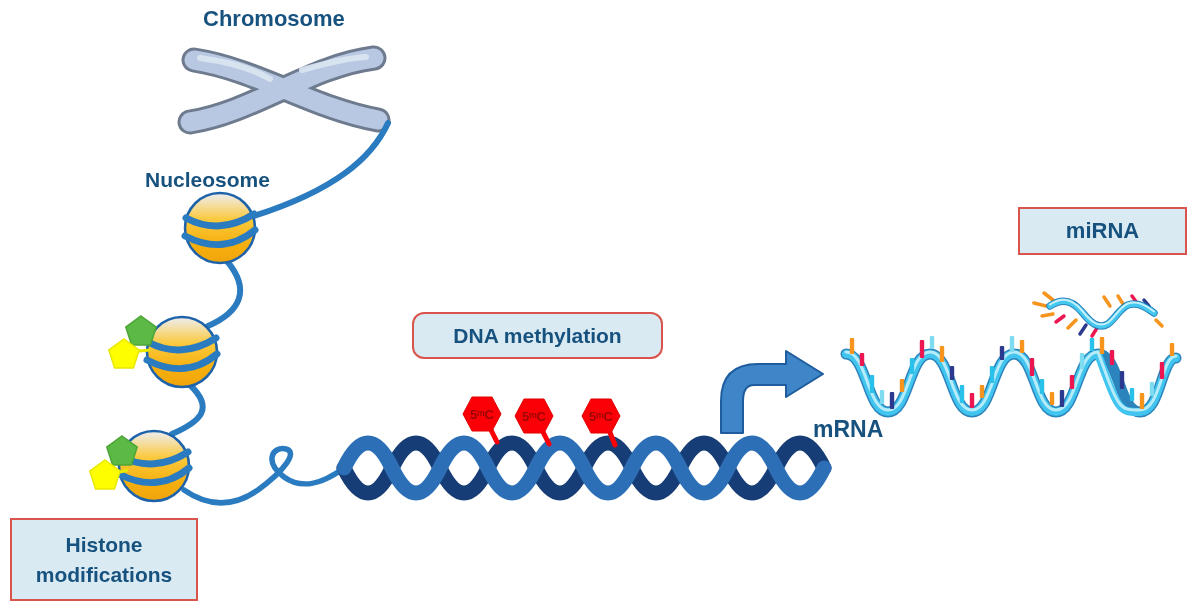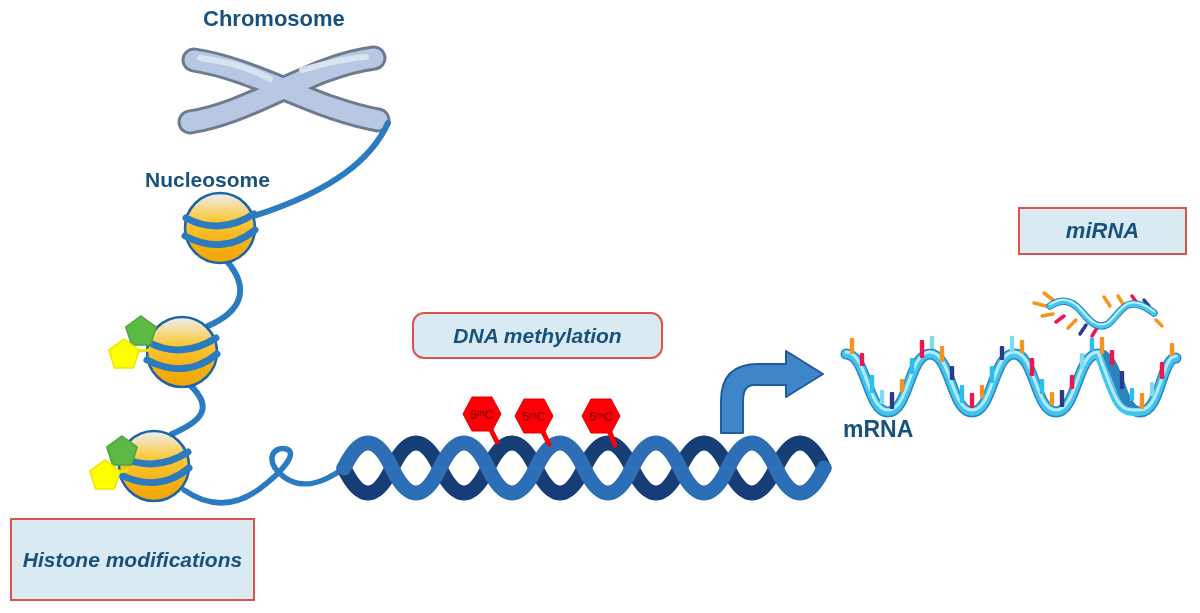--- a/index.html
+++ b/index.html
@@ -10,26 +10,26 @@
   .stage svg { position:absolute; left:0; top:0; }
   .plain-label {
     position:absolute; color:#17527F; font-weight:bold; font-size:22px;
     font-family:"Liberation Sans", sans-serif; white-space:nowrap;
   }
   .tagbox {
     position:absolute; background:#D9EAF3; border:2.5px solid #D9544D;
     color:#17527F; font-weight:bold; font-size:21px; line-height:1.4;
     font-family:"Liberation Sans", sans-serif;
     display:flex; align-items:center; justify-content:center;
-    text-align:center; box-sizing:border-box; padding:0 8px;font-style:italic;
+    text-align:center; box-sizing:border-box; padding:0 8px;
   }
   #lbl-chromosome { left:203px; top:6px; width:160px; text-align:left; }
   #lbl-nucleosome { left:145px; top:168px; font-size:21px; }
-  #lbl-mrna       { left:843px; top:416px; font-size:23px; }
-  #box-histone    { left:10px;   top:518px; width:245px; height:83px; }
+  #lbl-mrna       { left:813px; top:416px; font-size:23px; }
+  #box-histone    { left:10px;   top:518px; width:188px; height:83px; }
   #box-dnameth    { left:412px;  top:312px; width:251px; height:47px;border-radius:12px; }
   #box-mirna      { left:1018px; top:207px; width:169px; height:48px; font-size:22px; }
   .hex-label { font-family:"Liberation Sans", sans-serif; font-weight:bold; font-size:13px; fill:#9C0604; }
 </style>
 </head>
 <body>
 
 <div class="stage">
 
   <svg width="1200" height="613" viewBox="0 0 1200 613">

